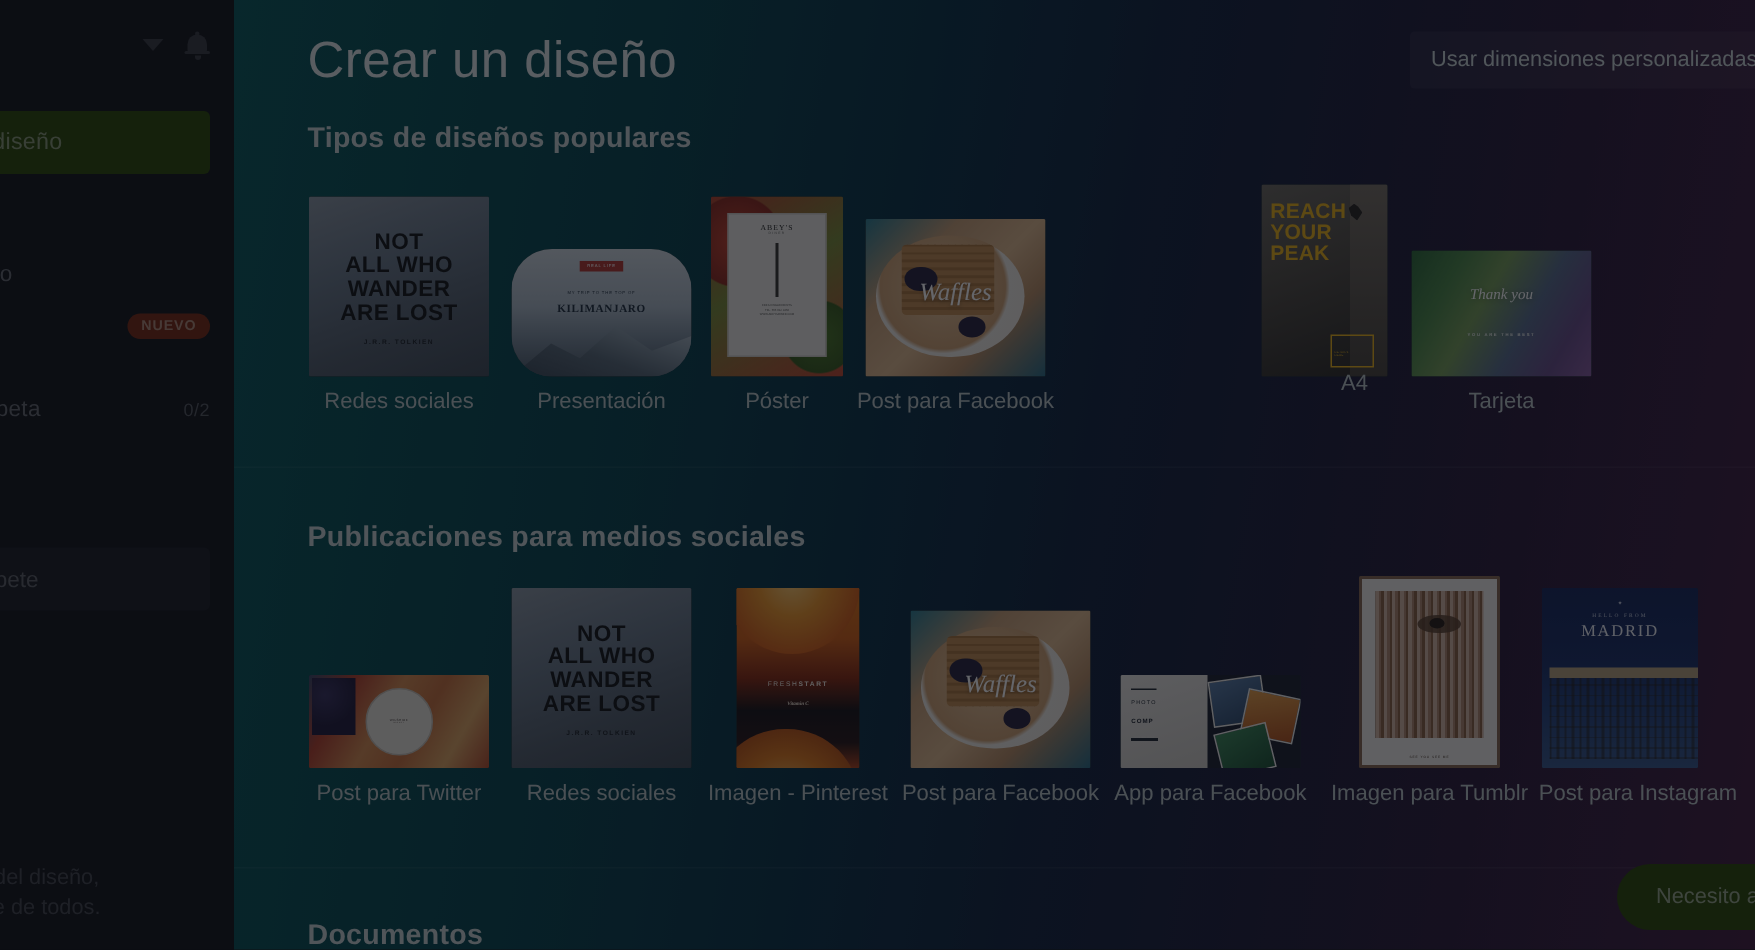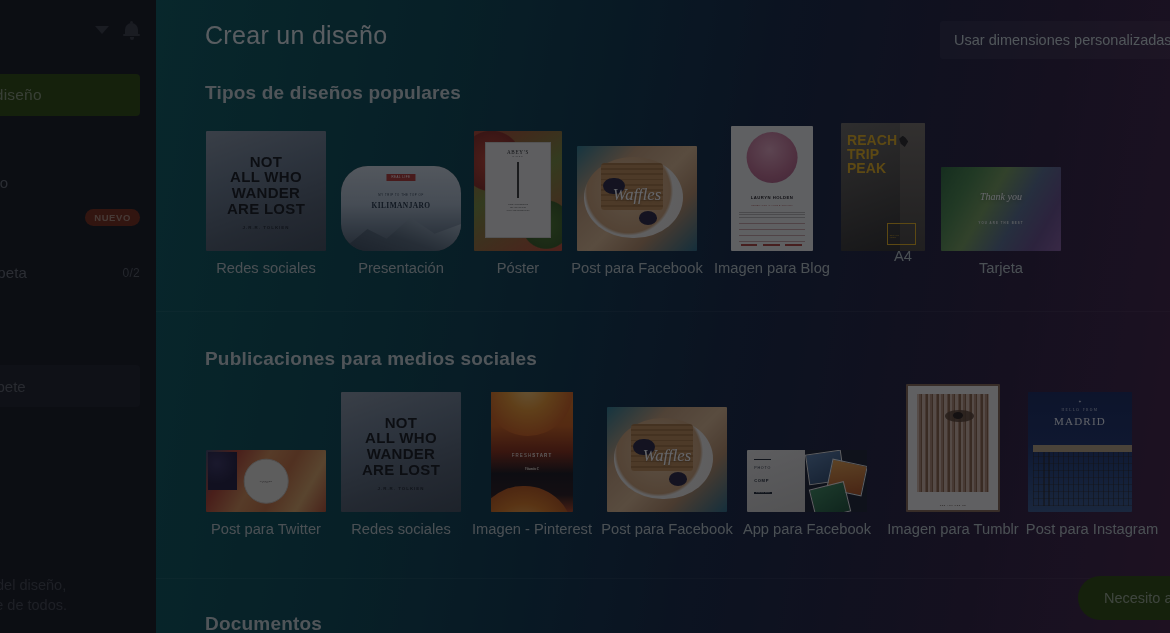--- a/index.html
+++ b/index.html
@@ -73,21 +73,21 @@
         #21203c 70%,
         #2f1f3c 82%,
         #3b2040 92%,
         #45213f 100%);
   }
   .divider { position:absolute; left:0; top:311px; width:1014px; height:1px;
              background:rgba(255,255,255,0.055); }
   .divider2 { position:absolute; left:0; top:578px; width:1014px; height:1px;
               background:rgba(255,255,255,0.055); }
 
-  .page-title { position:absolute; left:49px; top:21px; font-size:25px; font-weight:300;
+  .page-title { position:absolute; left:49px; top:21px; font-size:34px; font-weight:300;
                 color:#dfe6e6; letter-spacing:.3px; }
   .custom-dims {
     position:absolute; left:784px; top:21px; height:38px; min-width:250px;
     border-radius:3px; background:rgba(255,255,255,0.055);
     display:flex; align-items:center; padding:0 14px; white-space:nowrap;
     color:#c9d4d4; font-size:14.5px;
   }
 
   .sec-title { position:absolute; font-size:19px; font-weight:600; color:#c8d2d2;
                letter-spacing:.2px; }
@@ -256,39 +256,26 @@
             <div class="art" style="background: linear-gradient(135deg, rgb(47, 127, 146) 0%, rgb(200, 161, 120) 28%, rgb(224, 187, 143) 52%, rgb(185, 143, 102) 72%, rgb(44, 110, 134) 100%);">
               <div style="position:absolute;left:7.199999999999999px;top:10.5px;width:98.39999999999999px;height:81.9px;border-radius:50%;background:radial-gradient(circle at 45% 42%,#e8c79c,#cfa374 58%,#f0ece4 62%,#efe9df 100%)"></div>
       <div style="position:absolute;left:24px;top:16.8px;width:62.400000000000006px;height:47.25px;background:repeating-linear-gradient(0deg,#c08c52 0 3.5px,#a97740 3.5px 5.25px),repeating-linear-gradient(90deg,transparent 0 3.5px,#8f6433 3.5px 4.55px);border-radius:3.5px"></div>
       <div style="position:absolute;left:26.4px;top:31.5px;width:21.599999999999998px;height:16.8px;border-radius:50%;background:#2b2740"></div>
       <div style="position:absolute;left:62.400000000000006px;top:65.1px;width:18px;height:13.65px;border-radius:50%;background:#2b2740"></div>
       <div class="cap" style="top:39.9px;font-size:16.625px;font-weight:400;font-style:italic;color:#fff;font-family:'Liberation Serif',serif;text-shadow:0 1px 3px rgba(0,0,0,.35)">Waffles</div>
             </div>
           </div>
           <div class="tlabel" style="top: 135px; left: 50%; transform: translateX(-50%);">Post para Facebook</div>
         </div>
-        <div class="tile" style="left: 575px; top: 0px; width: 82px; height: 155px;">
-          <div class="thumb" style="width: 82px; height: 125px; left: 0px; top: 1px;">
-            <div class="art" style="background: rgb(239, 238, 234);">
-              <div style="position:absolute;left:50%;transform:translateX(-50%);top:6.25px;width:50.839999999999996px;height:50.839999999999996px;border-radius:50%;background:radial-gradient(circle at 45% 35%,#e7a7bd,#c4718f 60%,#a8587a 100%)"></div>
-      <div class="cap" style="top:70px;font-size:4.236666666666667px;letter-spacing:0.47833333333333333px;color:#23201f">LAURYN HOLDEN</div>
-      <div class="cap" style="top:78.75px;font-size:1.7766666666666668px;letter-spacing:0.3416666666666667px;color:#a4483f;font-weight:400">CELEBRATING AT HOME BAKER 2019</div>
-      <div style="position:absolute;left:8.200000000000001px;top:86.25px;width:65.60000000000001px;height:5.466666666666667px;background:repeating-linear-gradient(0deg,#b9b6b0 0 1px,transparent 1px 2.6px)"></div>
-      <div style="position:absolute;left:8.200000000000001px;top:96.875px;width:65.60000000000001px;height:18.75px;background:repeating-linear-gradient(0deg,#c9a3a0 0 1px,transparent 1px 6px),repeating-linear-gradient(90deg,transparent 0 31.16px,#efeeea 31.16px 34.44px)"></div>
-      <div style="position:absolute;left:9.84px;bottom:5px;width:62.32px;height:1.64px;background:repeating-linear-gradient(90deg,#b0453c 0 16.400000000000002px,transparent 16.400000000000002px 22.14px)"></div>
-            </div>
-          </div>
-          <div class="tlabel" style="top: 135px; left: 50%; transform: translateX(-50%);">Imagen para Blog</div>
-        </div>
         <div class="tile" style="left: 685px; top: 0px; width: 84px; height: 155px;">
           <div class="thumb" style="width: 84px; height: 128px; left: 0px; top: -2px;">
             <div class="art" style="background: linear-gradient(160deg, rgb(111, 107, 98) 0%, rgb(86, 82, 73) 40%, rgb(62, 59, 52) 75%, rgb(45, 43, 38) 100%);">
               <div style="position:absolute;left:5.880000000000001px;top:10.24px;font-size:14px;font-weight:900;line-height:1.0;color:#e9b21c;letter-spacing:0.14px">
       <div>REACH</div>
-                <div>TRIP</div>
+                <div>YOUR</div>
                 <div>PEAK</div>
               </div>
       <div style="position:absolute;right:0;top:0;width:25.2px;height:100%;background:linear-gradient(180deg,#7a7266,#4b463d)"></div>
       <div style="position:absolute;right:16.8px;top:12.8px;width:9.1px;height:11.2px;background:#2a2823;clip-path:polygon(40% 0,70% 18%,100% 52%,62% 100%,18% 70%,0 26%)"></div>
       <div style="position:absolute;left:46.2px;bottom:6.4px;width:28.560000000000002px;height:21.76px;border:1px solid #e9b21c"></div>
       <div style="position:absolute;left:48.72px;bottom:12.8px;font-size:1.82px;color:#e9b21c;letter-spacing:0.28px">DETAILS<br>HERE</div>
             </div>
           </div>
           <div class="tlabel" style="top: 123px; left: 50%; transform: translateX(-50%); margin-left: 20px;">A4</div>
         </div>

